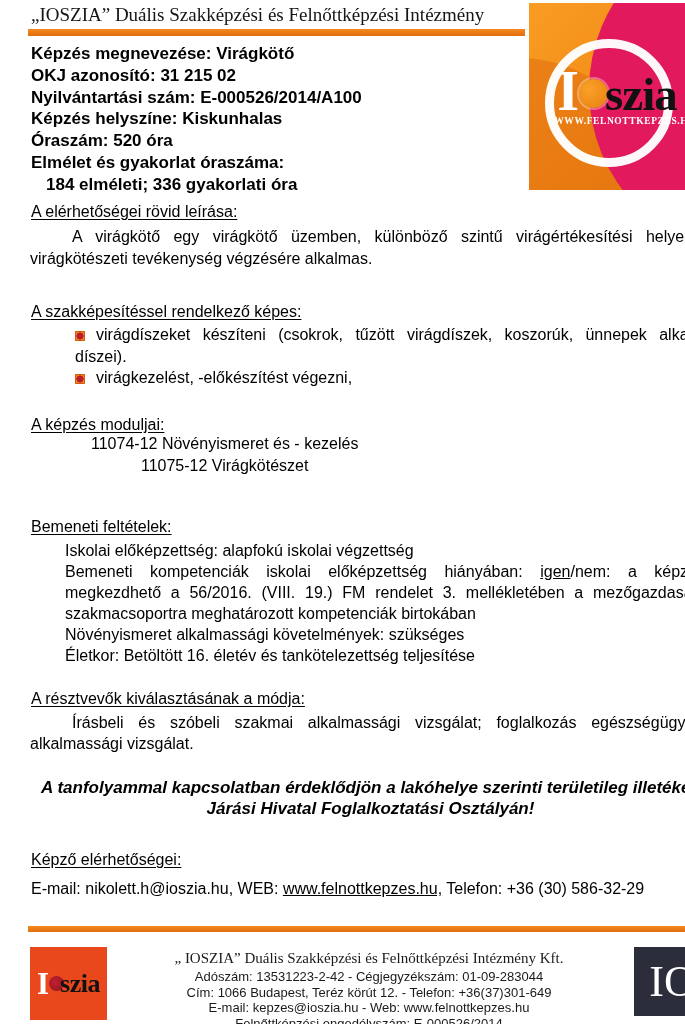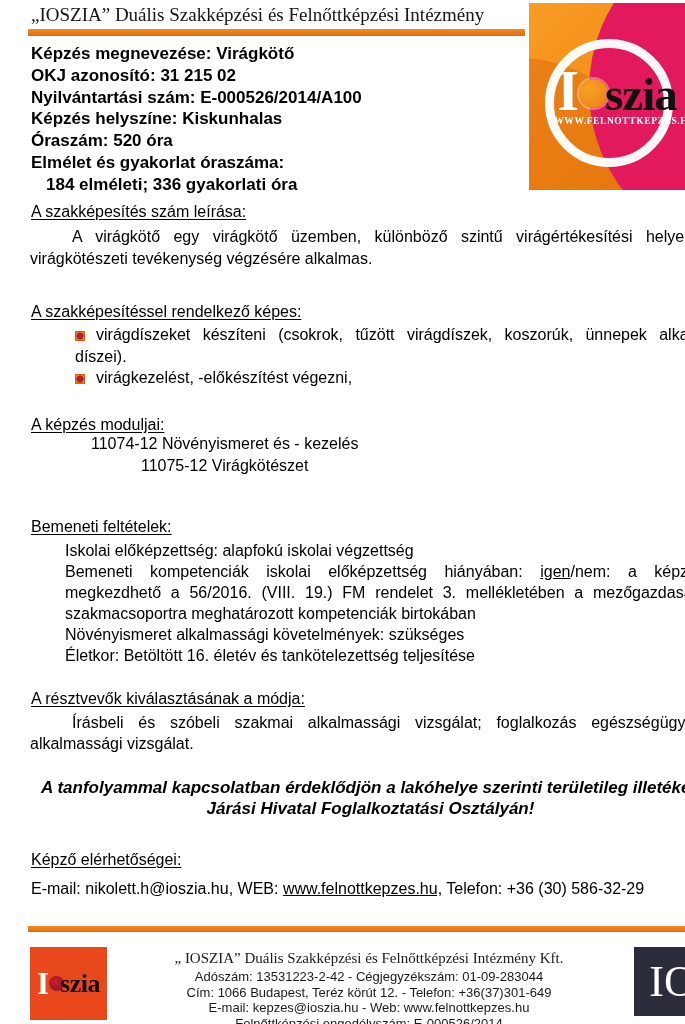--- a/index.html
+++ b/index.html
@@ -100,21 +100,21 @@
   </div>
 
   <div class="logo">
     <div class="logo-swirl"></div>
     <div class="logo-blob"></div>
     <div class="logo-ring"></div>
     <div class="logo-word"><span class="logo-i">I</span><span class="logo-o"></span><span class="logo-szia">szia</span></div>
     <div class="logo-url">WWW.FELNOTTKEPZES.HU</div>
   </div>
 
-  <div class="h-sec sec1-h">A szakképesítés szám leírása:</div>
+  <div class="h-sec sec1-h">A elérhetőségei rövid leírása:</div>
   <div class="sec1-p">A virágkötő egy virágkötő üzemben, különböző szintű virágértékesítési helyeken virágkötészeti tevékenység végzésére alkalmas.</div>
 
   <div class="h-sec sec2-h">A szakképesítéssel rendelkező képes:</div>
   <ul class="bullets">
     <li><span class="bullet-ico"></span><span>virágdíszeket készíteni (csokrok, tűzött virágdíszek, koszorúk, ünnepek alkalmi díszei).</span></li>
     <li><span class="bullet-ico"></span><span>virágkezelést, -előkészítést végezni,</span></li>
   </ul>
 
   <div class="h-sec modules-h">A képzés moduljai:</div>
   <div class="modules">

